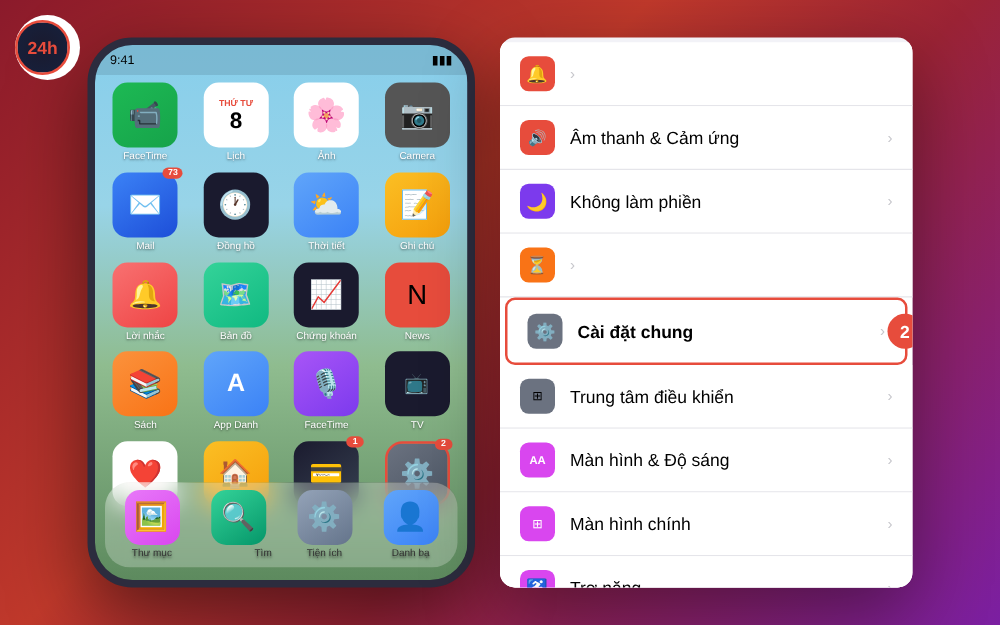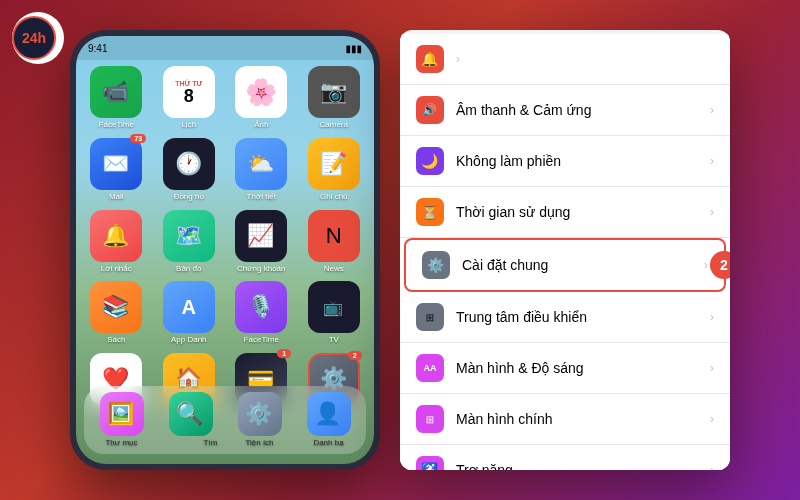--- a/index.html
+++ b/index.html
@@ -444,27 +444,26 @@
         </div>
 
         <div class="settings-item">
           <div class="settings-icon icon-purple">🌙</div>
           <span class="settings-label">Không làm phiền</span>
           <span class="settings-chevron">›</span>
         </div>
 
         <div class="settings-item">
           <div class="settings-icon icon-orange">⏳</div>
-          <span class="settings-label">Thời gian sử dụng</span>
           <span class="settings-chevron">›</span>
         </div>
 
         <div class="settings-item settings-item-highlighted" style="position:relative;">
           <div class="settings-icon icon-gray">⚙️</div>
-          <span class="settings-label" style="font-weight:400;">Cài đặt chung</span>
+          <span class="settings-label" style="font-weight:700;">Cài đặt chung</span>
           <span class="settings-chevron">›</span>
           <div class="step-badge">2</div>
         </div>
 
         <div class="settings-item">
           <div class="settings-icon icon-gray" style="font-size:10px;">⊞</div>
           <span class="settings-label">Trung tâm điều khiển</span>
           <span class="settings-chevron">›</span>
         </div>
 

